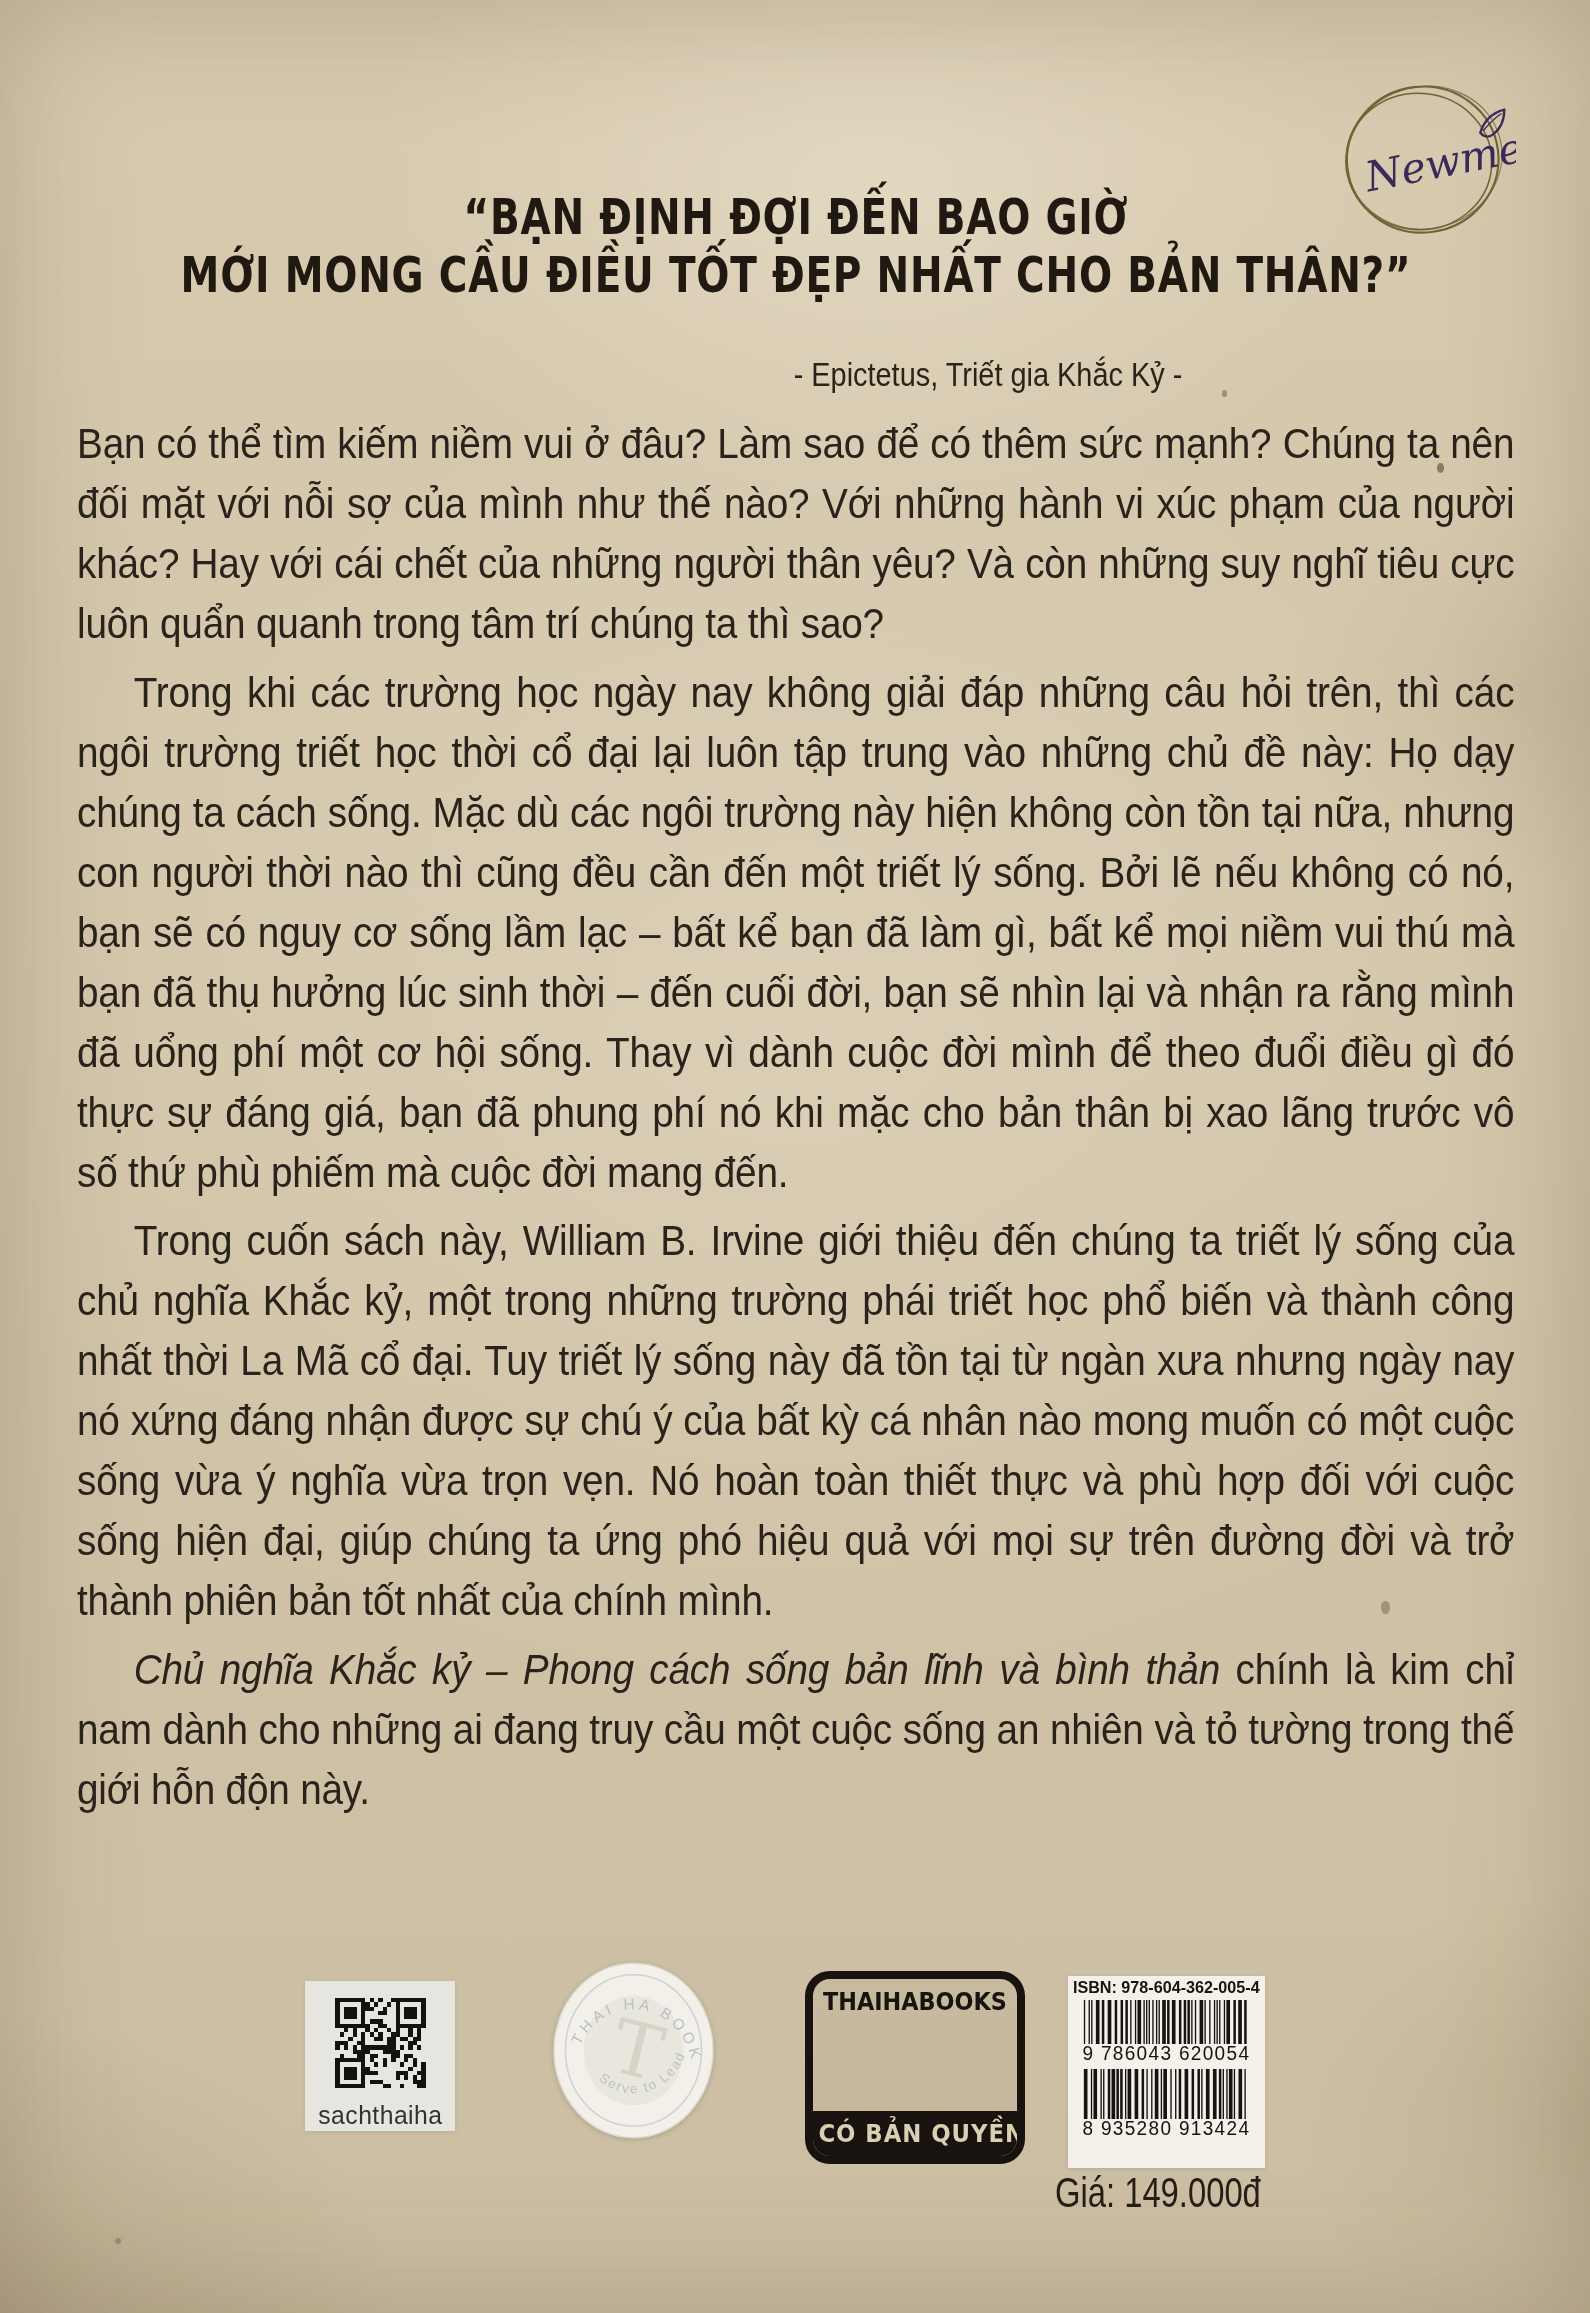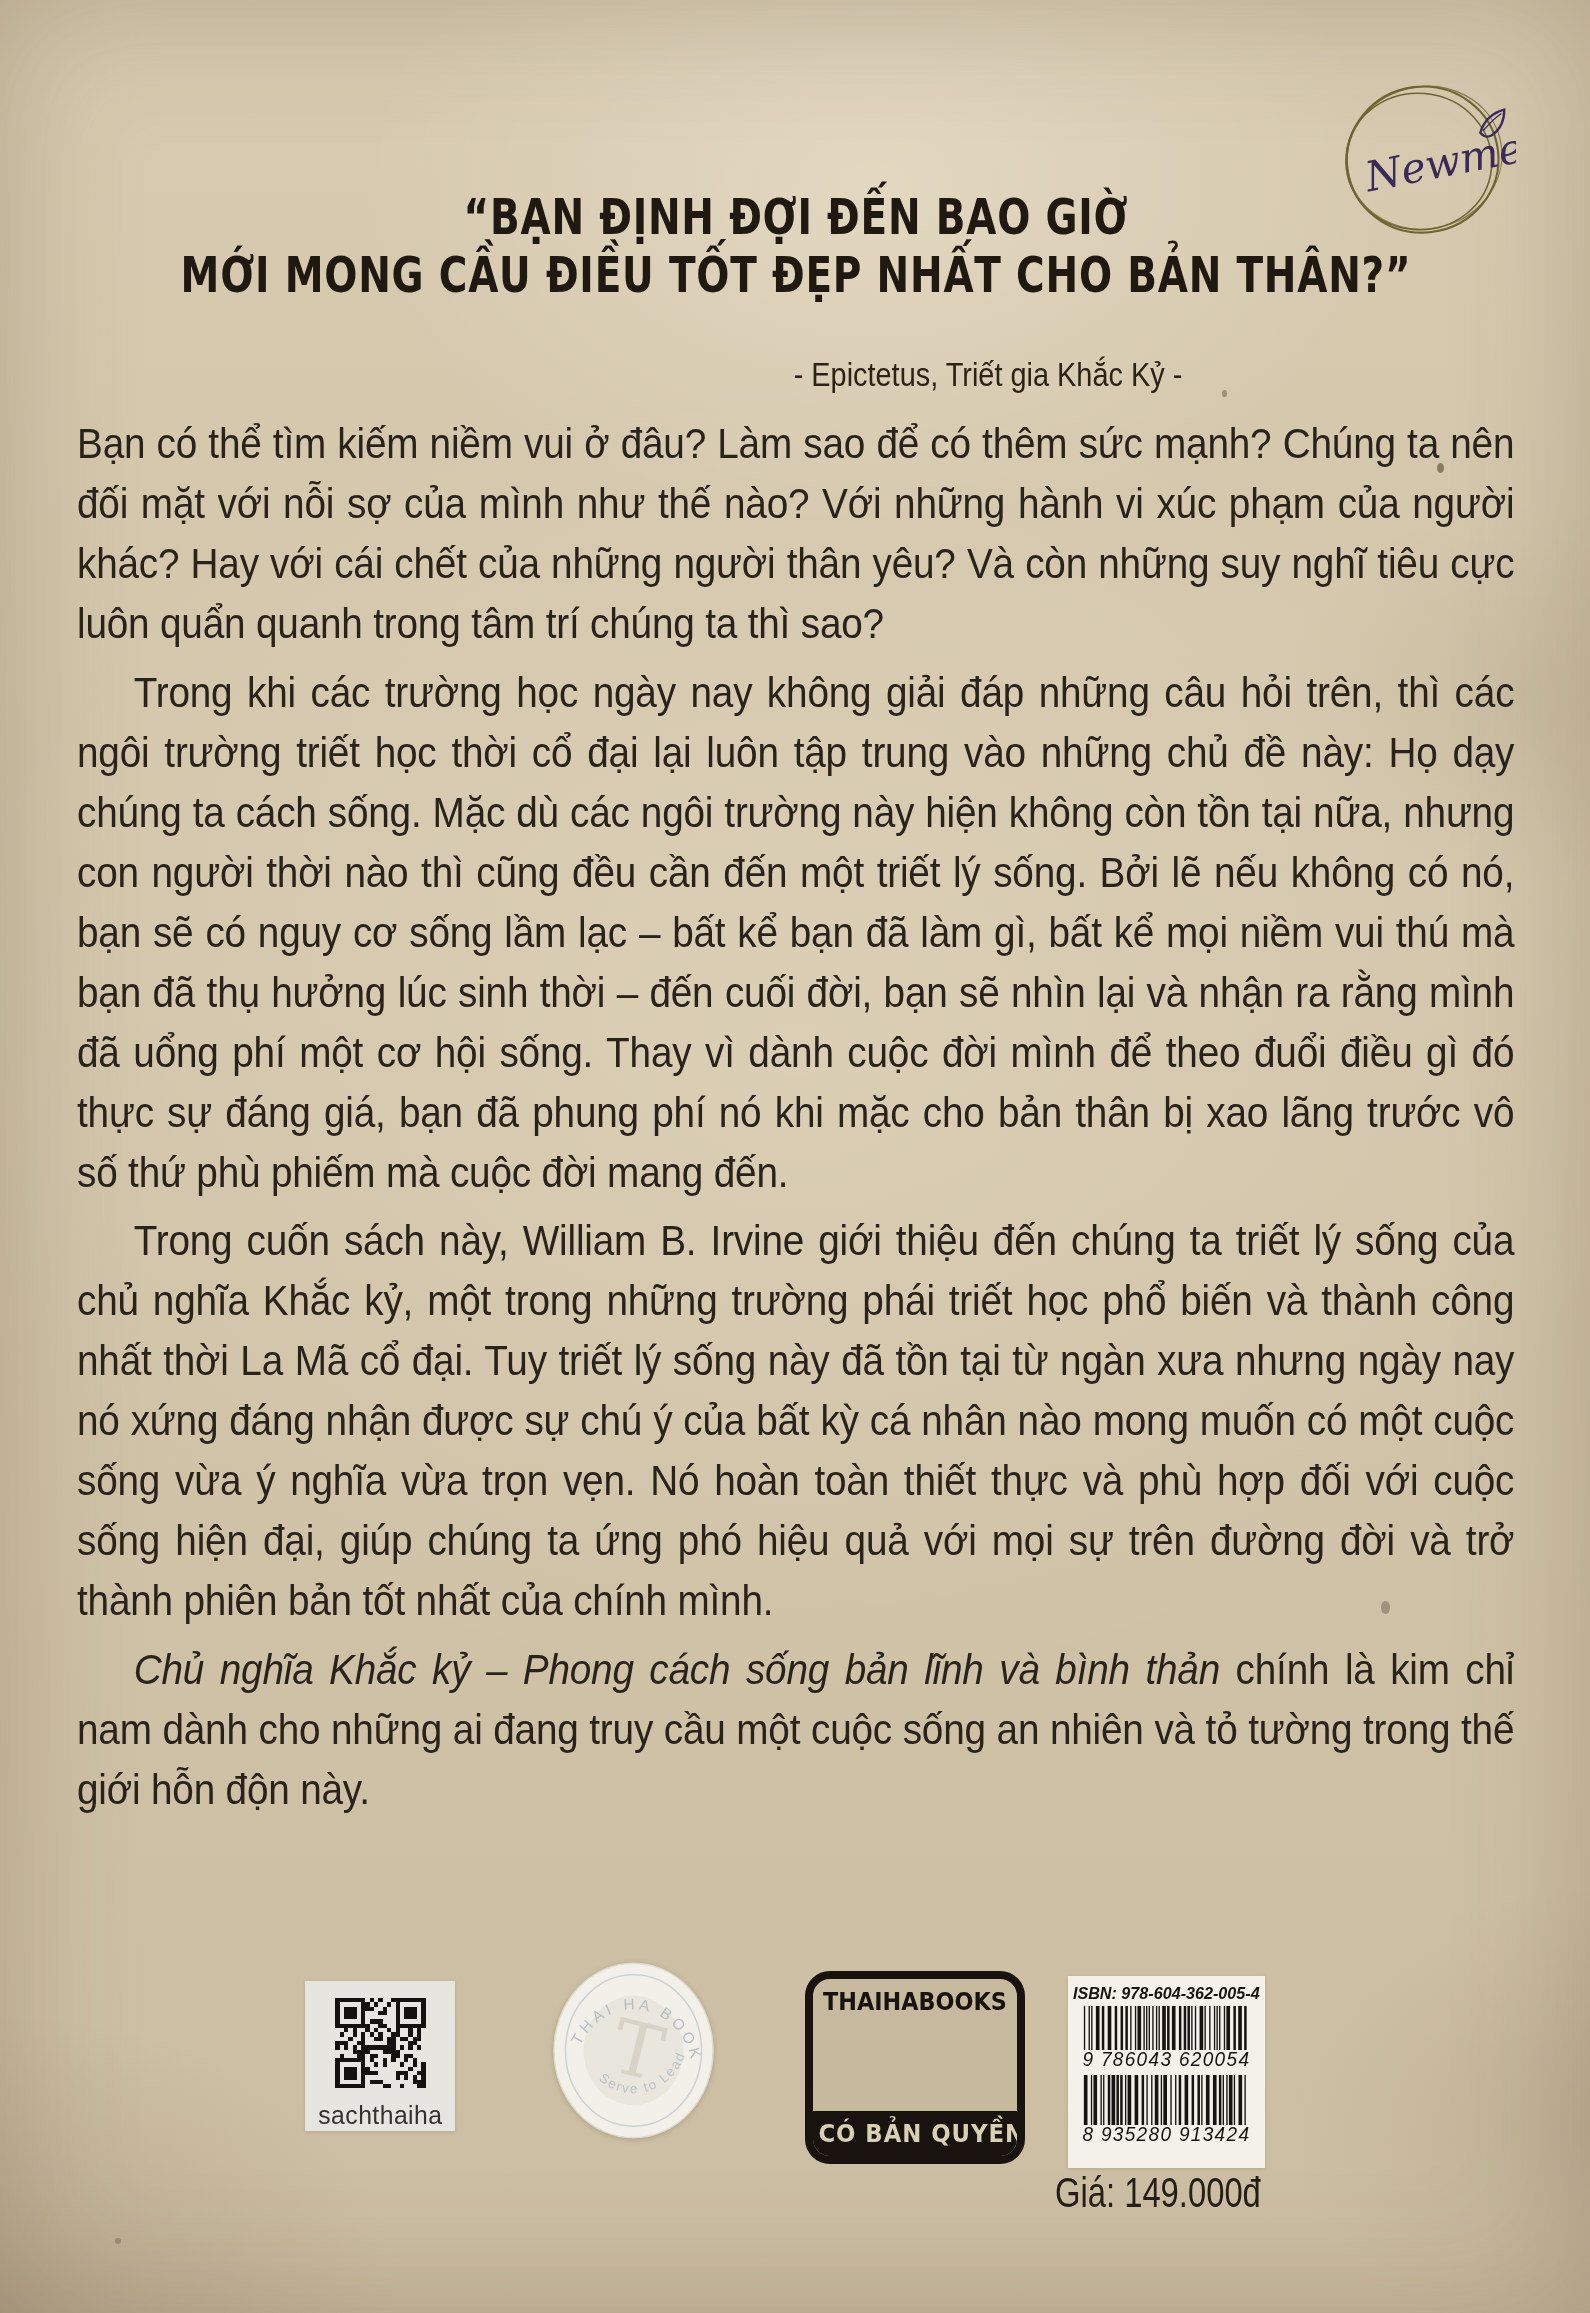--- a/index.html
+++ b/index.html
@@ -63,23 +63,22 @@
   .badge-100{font-family:"DejaVu Sans",sans-serif;font-weight:bold;font-size:102px;line-height:1;
     letter-spacing:-4.8px;color:#18130e;transform:scaleX(.9);}
   .badge-pct{font-family:"DejaVu Sans",sans-serif;font-weight:bold;font-size:42px;color:#18130e;margin:0 0 3.8px -1.9px;}
   .badge-band{position:absolute;left:0;right:0;bottom:0;height:45px;background:#18130e;
     display:flex;align-items:center;}
   .badge-band span{font-family:"DejaVu Sans",sans-serif;font-weight:bold;font-size:24px;
     letter-spacing:1px;color:#d9cfb3;transform:scaleX(.95);white-space:nowrap;}
 
   .barcode-label{
     position:absolute;left:1068px;top:1976px;width:197px;height:192px;background:#f3f1ea;
-    box-sizing:border-box;padding-top:8px;display:flex;flex-direction:column;align-items:center;
+    box-sizing:border-box;padding-top:2px;display:flex;flex-direction:column;align-items:center;
     box-shadow:0 1px 3.8px rgba(60,50,30,.15);
-    font-style:italic;
   }
   .isbn{font-size:17px;font-weight:bold;color:#161310;white-space:nowrap;transform:scaleX(.95);}
   .bars{width:173px;height:44px;margin-top:1.9px;}
   .bars.second{height:50px;margin-top:3.8px;}
   .bar-digits{font-size:20px;letter-spacing:1.4px;color:#161310;white-space:nowrap;margin-top:-1.9px;transform:scaleX(.95);}
 
   .price{
     position:absolute;left:1055px;top:2169px;font-size:42px;color:#241e16;
     transform:scaleX(.78);transform-origin:0 0;white-space:nowrap;
   }

